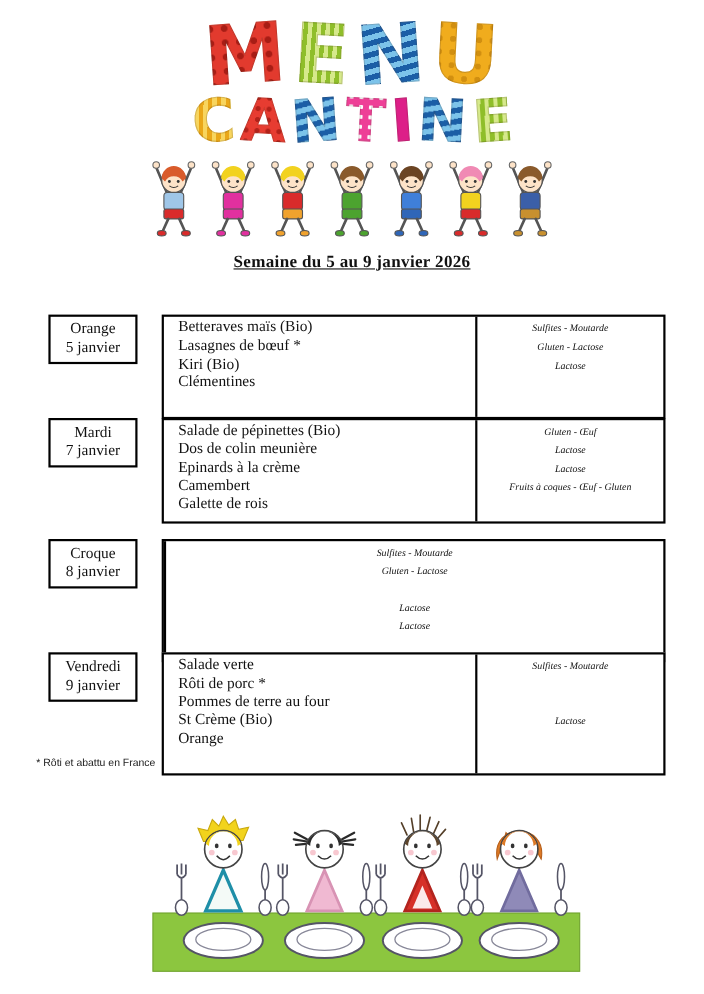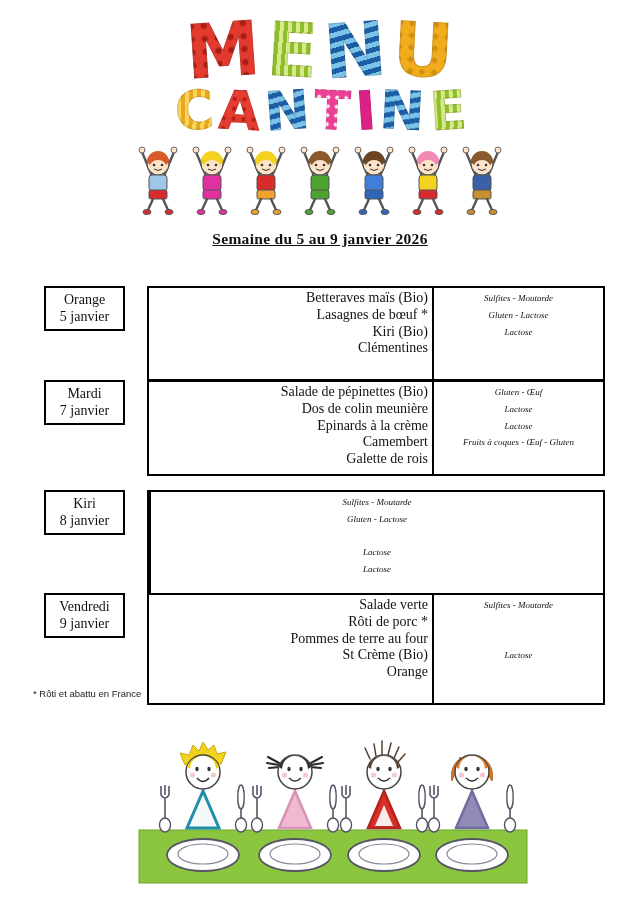--- a/index.html
+++ b/index.html
@@ -52,21 +52,21 @@
   .menu-block { position:absolute; left:44px; display:flex; align-items:flex-start; }
   .day-box {
     width:81px; box-sizing:border-box; border:2px solid #000; background:#fff;
     text-align:center; padding:3px 0 4px;
   }
   .day, .date { font-size:14px; line-height:17px; white-space:nowrap; }
   .main-table {
     margin-left:22px; width:458px; box-sizing:border-box; border:2px solid #000;
     display:flex; background:#fff;
   }
-  .col-dishes   { width:283px; box-sizing:border-box; padding:2px 4px 6px 13px;text-align:right; }
+  .col-dishes   { width:283px; box-sizing:border-box; padding:2px 4px 6px 13px; }
   .col-allergens{ flex:1; box-sizing:border-box; border-left:2px solid #000;
                   text-align:center; padding:2px 4px 22px; }
   .dish-line     { height:16.8px; line-height:16.8px; font-size:14px; white-space:nowrap; }
   .allergen-line { height:16.8px; line-height:16.8px; font-size:9px; font-style:italic;
                    white-space:nowrap; color:#111; }
 
   
   .footnote {
     position:absolute; left:33px; top:688px;
     font-family:"Liberation Sans","DejaVu Sans",sans-serif; font-size:9.5px; color:#222;
@@ -154,21 +154,21 @@
             <div class="allergen-line">Gluten - Œuf</div>
             <div class="allergen-line">Lactose</div>
             <div class="allergen-line">Lactose</div>
             <div class="allergen-line">Fruits à coques - Œuf - Gluten</div>
           </div>
     </div>
   </div>
 
   <div class="menu-block" style="top: 490px;">
     <div class="day-box">
-      <div class="day">Kiri</div>
+      <div class="day">Croque</div>
       <div class="date">8 janvier</div>
     </div>
     <div class="main-table">
       <div class="col-allergens">
             <div class="allergen-line">Sulfites - Moutarde</div>
             <div class="allergen-line">Gluten - Lactose</div>
             <div class="allergen-line"></div>
             <div class="allergen-line">Lactose</div>
             <div class="allergen-line">Lactose</div>
           </div>

